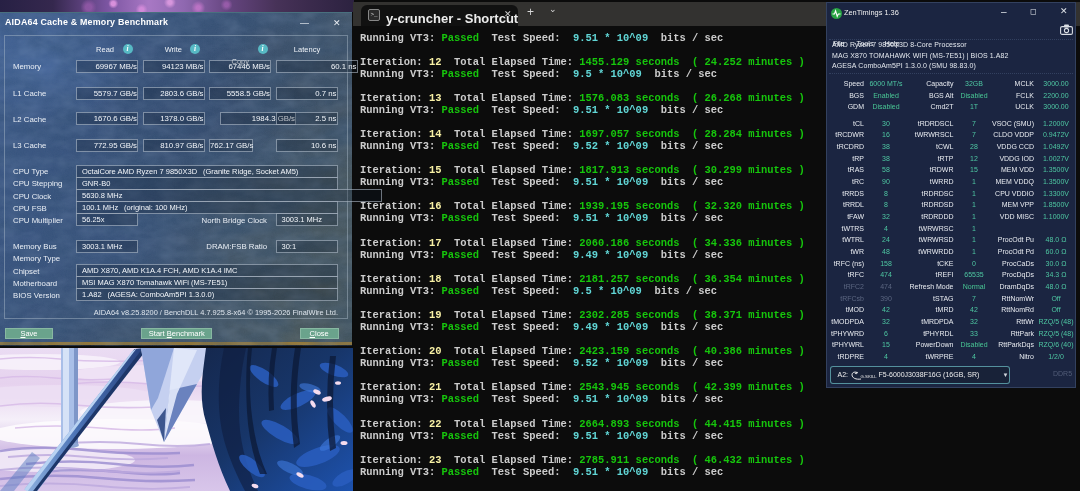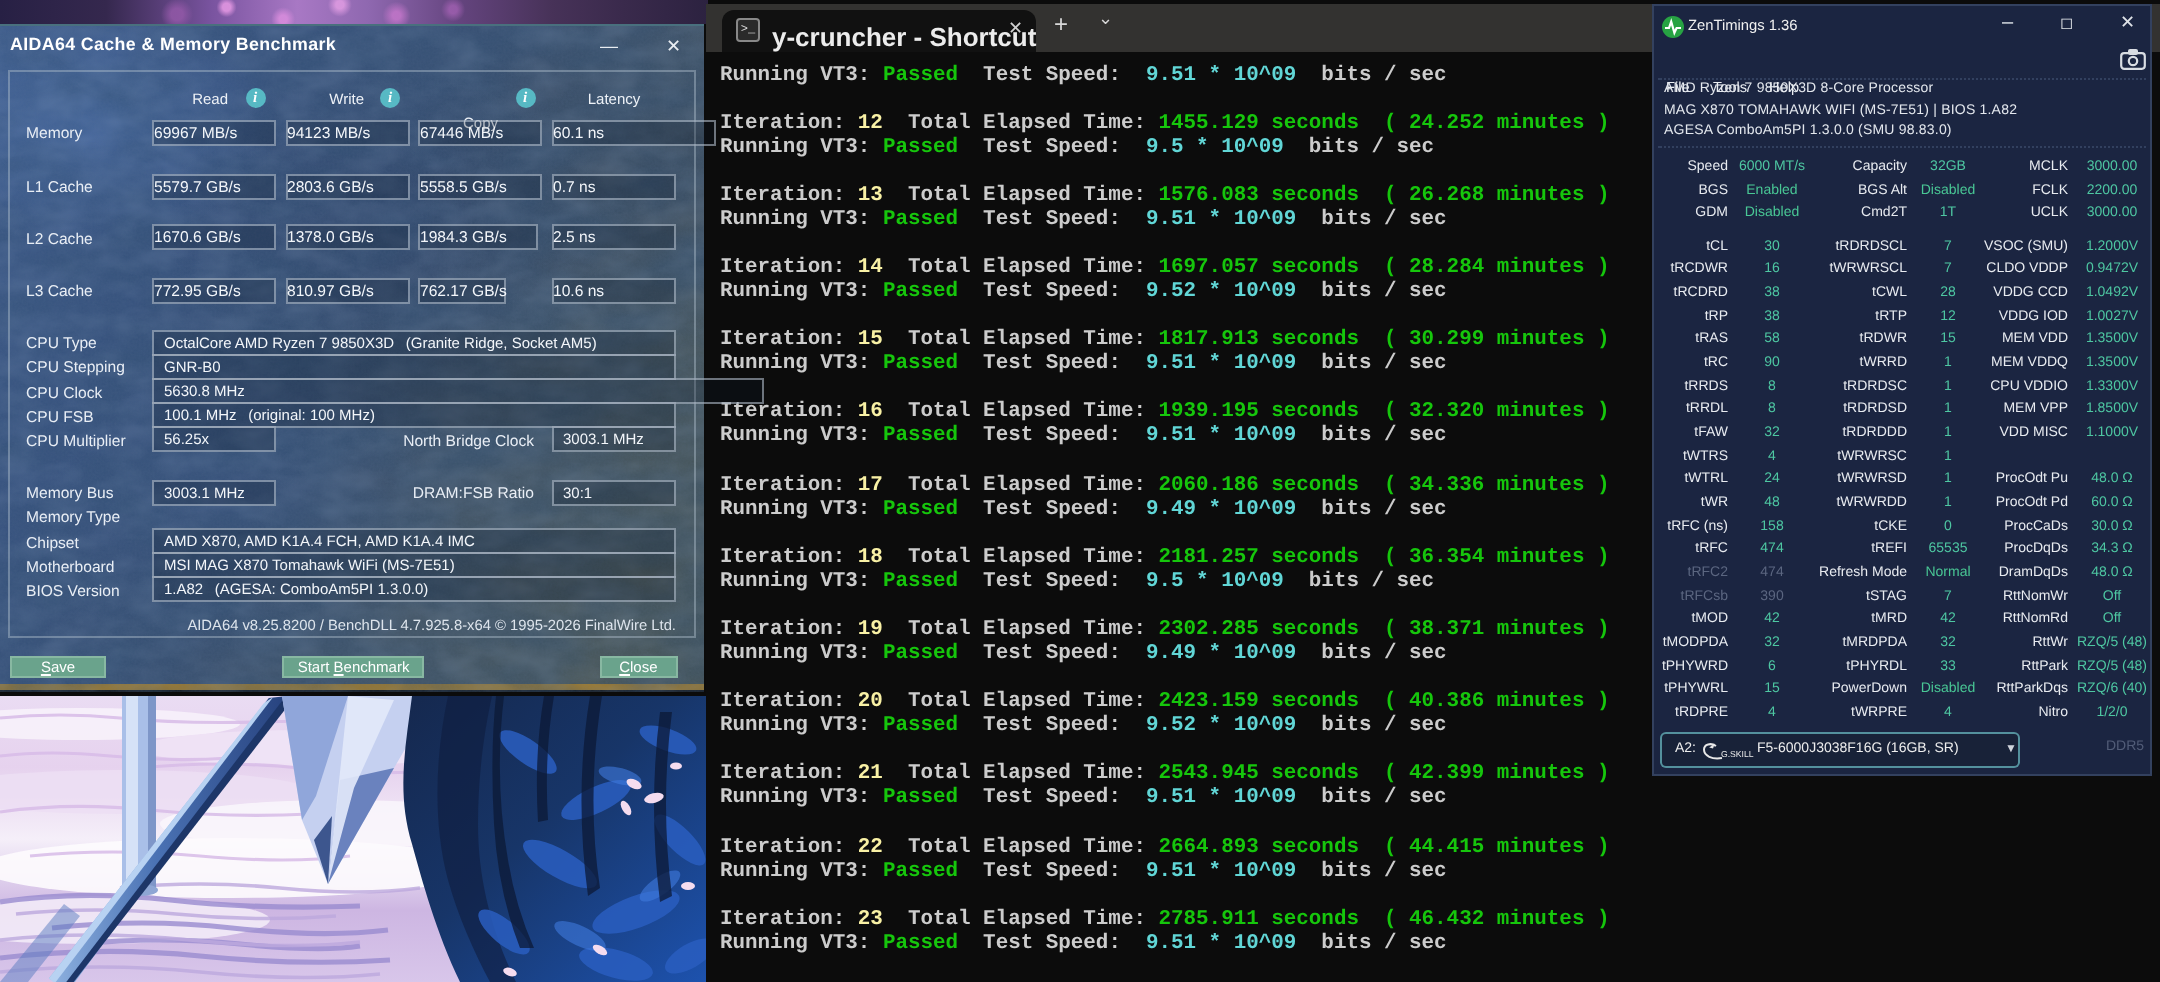--- a/index.html
+++ b/index.html
@@ -27,21 +27,21 @@
   radial-gradient(ellipse 180px 120px at 92% 22%, rgba(52,68,88,.55), transparent 70%),
   radial-gradient(ellipse 170px 120px at 30% 70%, rgba(56,84,134,.5), transparent 70%),
   linear-gradient(118deg,#405e92 0%,#375280 26%,#384f70 48%,#475660 72%,#4d5752 88%,#4a544e 100%);
  color:#eef2f7;font-size:7.8px}
 #aida .noise{left:0;top:0;width:352px;height:333px;opacity:.6;pointer-events:none}
 #aida .title{left:5px;top:4px;font-size:8.9px;font-weight:bold;color:#fff;letter-spacing:.2px}
 #aida .wbtn{top:5px;color:#e9edf2;font-size:9px}
 #aida .gbox{left:4px;top:22px;width:344px;height:284px;border:1px solid rgba(175,190,205,.45)}
 .alabel{color:#e9eef5;white-space:nowrap}
 .abox{border:1px solid rgba(200,210,225,.52);background:rgba(12,22,38,.26);
- color:#f3f6fa;text-align:left;line-height:11px;height:13px;white-space:nowrap}
+ color:#f3f6fa;text-align:right;line-height:11px;height:13px;white-space:nowrap}
 .abox.lft{text-align:left;padding-left:5px;font-size:7.5px}
 .ahdr{color:#eef2f7;font-size:7.5px}
 .info-i{width:10px;height:10px;border-radius:50%;background:#57b9c4;color:#fff;
  font-size:7.5px;font-weight:bold;text-align:center;line-height:10px;font-family:"Liberation Serif",serif;font-style:italic}
 .abtn{background:#6aa38c;border:1px solid #88b8a2;color:#fff;text-align:center;
  font-size:7.5px;height:11px;line-height:10px}
 #aida .foot{color:#dde4ec;font-size:7.4px}
 
 
 #term{left:353px;top:2px;width:727px;height:489px;background:#0c0c0c}
@@ -261,21 +261,21 @@
 <div class="abox abs" style="left:209px;top:46.5px;width:62px">67446 MB/s</div>
 <div class="abox abs" style="left:275.5px;top:46.5px;width:82px">60.1 ns</div>
 <div class="alabel abs" style="left:13px;top:76.0px">L1 Cache</div>
 <div class="abox abs" style="left:76px;top:73.5px;width:62px">5579.7 GB/s</div>
 <div class="abox abs" style="left:142.5px;top:73.5px;width:62px">2803.6 GB/s</div>
 <div class="abox abs" style="left:209px;top:73.5px;width:62px">5558.5 GB/s</div>
 <div class="abox abs" style="left:275.5px;top:73.5px;width:62px">0.7 ns</div>
 <div class="alabel abs" style="left:13px;top:101.5px">L2 Cache</div>
 <div class="abox abs" style="left:76px;top:99.0px;width:62px">1670.6 GB/s</div>
 <div class="abox abs" style="left:142.5px;top:99.0px;width:62px">1378.0 GB/s</div>
-<div class="abox abs" style="left:209px;top:99.0px;width:60px">1984.3 GB/s</div>
+<div class="abox abs" style="left:220px;top:99.0px;width:76px">1984.3 GB/s</div>
 <div class="abox abs" style="left:275.5px;top:99.0px;width:62px">2.5 ns</div>
 <div class="alabel abs" style="left:13px;top:128.0px">L3 Cache</div>
 <div class="abox abs" style="left:76px;top:125.5px;width:62px">772.95 GB/s</div>
 <div class="abox abs" style="left:142.5px;top:125.5px;width:62px">810.97 GB/s</div>
 <div class="abox abs" style="left:209px;top:125.5px;width:44px">762.17 GB/s</div>
 <div class="abox abs" style="left:275.5px;top:125.5px;width:62px">10.6 ns</div>
 <div class="alabel abs" style="left:13px;top:154.3px">CPU Type</div>
 <div class="abox lft abs" style="left:76px;top:151.8px;width:261.5px">OctalCore AMD Ryzen 7 9850X3D  (Granite Ridge, Socket AM5)</div>
 <div class="alabel abs" style="left:13px;top:166.4px">CPU Stepping</div>
 <div class="abox lft abs" style="left:76px;top:163.9px;width:261.5px">GNR-B0</div>

